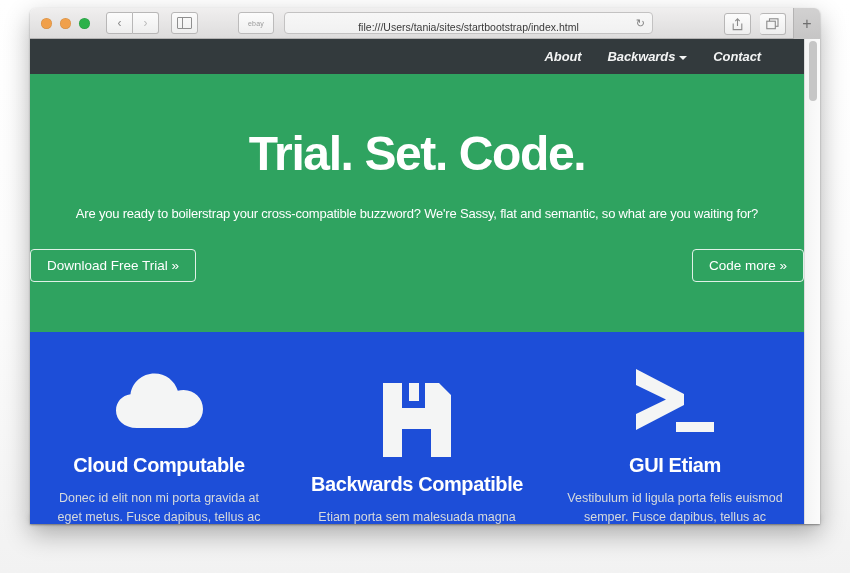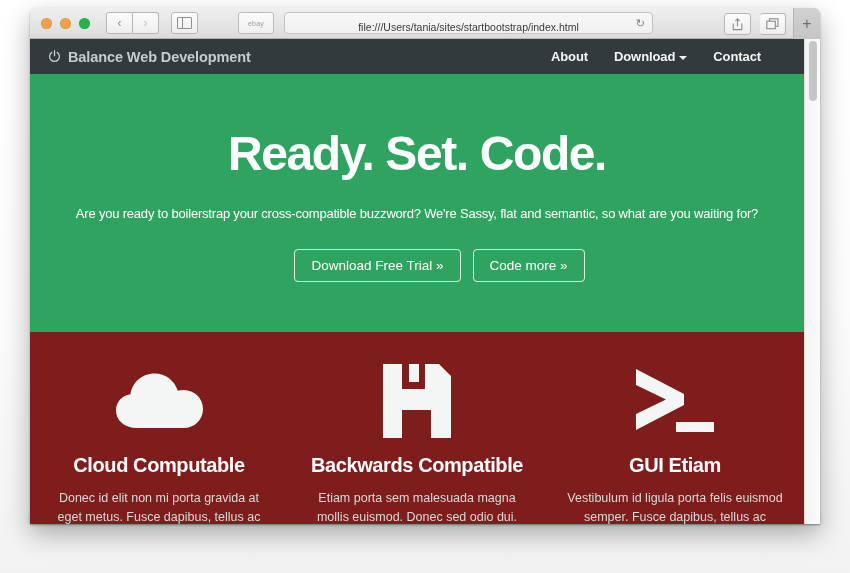--- a/index.html
+++ b/index.html
@@ -211,20 +211,21 @@
     padding-right: 25px;
   }
   .nav-link {
     color: #f3f4f4;
     font-size: 13px;
     font-weight: bold;
     letter-spacing: -0.1px;
     display: flex;
     align-items: center;
     gap: 4px;
+    font-style: italic;
   }
   .caret {
     width: 0; height: 0;
     border-left: 4px solid transparent;
     border-right: 4px solid transparent;
     border-top: 4px solid #f3f4f4;
     display: inline-block;
     margin-top: 2px;
   }
 
@@ -248,40 +249,40 @@
     margin: 27px auto 0;
     width: 690px;
     color: #ffffff;
     font-size: 13px;
     line-height: 1.35;
     letter-spacing: -0.2px;
   }
   .hero-buttons {
     margin-top: 26px;
     display: flex;
-    justify-content: center;
+    justify-content: space-between;
     gap: 12px;
-    margin-left: 45px;
   }
   .btn-outline {
     border: 1px solid rgba(255,255,255,0.85);
     border-radius: 4px;
     color: #ffffff;
     font-size: 13.5px;
     padding: 9px 16px;
     background: transparent;
     line-height: 1;
     white-space: nowrap;
   }
 
   
   .features {
-    background: #7f1d1d;
+    background: #1d4ed8;
     padding-top: 26px;
     display: flex;
+    align-items: flex-end;
   }
   .feature {
     flex: 1 1 0;
     text-align: center;
     padding: 0 18px;
     box-sizing: border-box;
   }
   .feature-icon {
     height: 86px;
     display: flex;
@@ -390,46 +391,37 @@
     <div class="newtab">
       <span>+</span>
     </div>
   </div>
 
   <div class="viewport">
 
     <div class="page">
 
       <div class="site-nav">
-        <div class="brand">
-          <span class="power-icon">
-            <svg width="13" height="13" viewBox="0 0 14 14">
-              <path d="M4.1 2.6 A5.3 5.3 0 1 0 9.9 2.6" stroke="#c6cbce" stroke-width="1.4" fill="none" stroke-linecap="round"></path>
-              <path d="M7 0.8 L7 6.1" stroke="#c6cbce" stroke-width="1.4" fill="none" stroke-linecap="round"></path>
-            </svg>
-          </span>
-          <span>Balance Web Development</span>
-        </div>
 
         <div class="nav-links">
           <a class="nav-link">
             <span>About</span>
           </a>
           <a class="nav-link">
-            <span>Download</span>
+            <span>Backwards</span>
             <span class="caret"></span>
           </a>
           <a class="nav-link">
             <span>Contact</span>
           </a>
         </div>
       </div>
 
       <div class="hero">
-        <h1>Ready. Set. Code.</h1>
+        <h1>Trial. Set. Code.</h1>
         <p class="lead">Are you ready to boilerstrap your cross-compatible buzzword? We're Sassy, flat and semantic, so what are you waiting for?</p>
         <div class="hero-buttons">
           <button class="btn-outline">Download Free Trial »</button>
           <button class="btn-outline">Code more »</button>
         </div>
       </div>
 
       <div class="features">
 
         <div class="feature">

